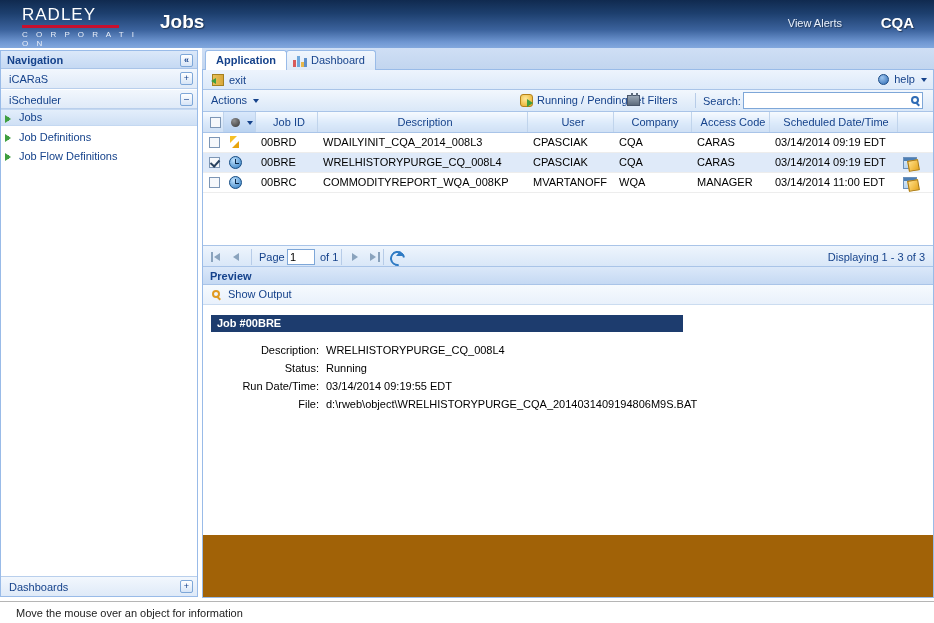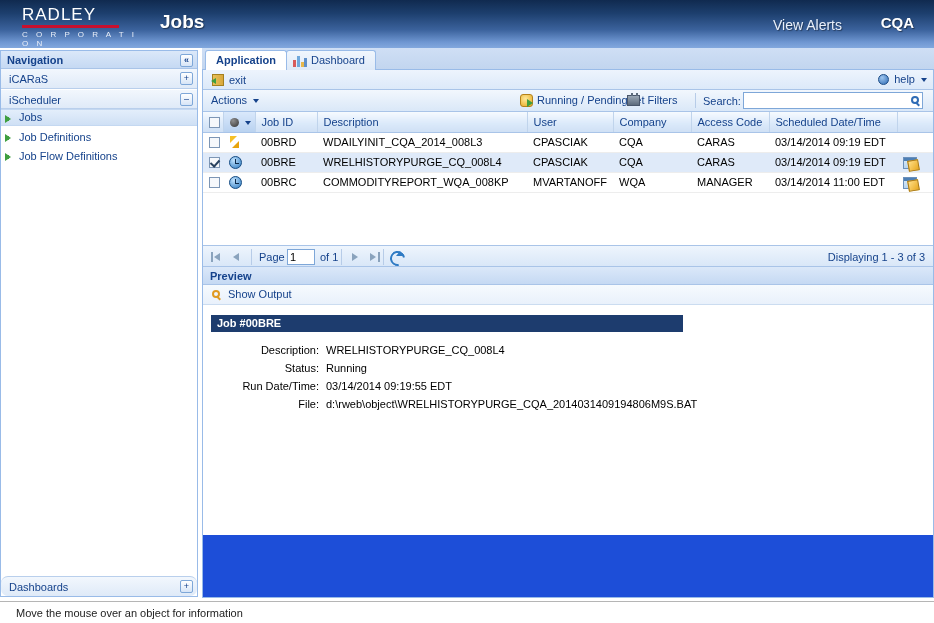--- a/index.html
+++ b/index.html
@@ -30,21 +30,21 @@
   .logo .lsub {
     font-size: 8px; letter-spacing: 3px; color:#e8eef8; margin-top:2px;
   }
   .apptitle {
     position:absolute; left:160px; top:11px;
     font-size:19px; font-weight:bold; color:#ffffff;
     text-shadow: 1px 1px 1px rgba(0,0,0,.45);
   }
   .viewalerts {
     position:absolute; right:92px; top:17px;
-    font-size:14px; color:#e9f0fb; cursor:pointer;
+    font-size:11px; color:#e9f0fb; cursor:pointer;
     text-shadow: 1px 1px 1px rgba(0,0,0,.4);
   }
   .cqauser {
     position:absolute; right:20px; top:14px;
     font-size:15px; font-weight:bold; color:#ffffff;
     text-shadow: 1px 1px 1px rgba(0,0,0,.45);
   }
 
   
   .nav {
@@ -89,21 +89,21 @@
     border-left:6px solid #3f9f3f;
   }
   .arrow-icon:after {
     content:""; position:absolute; left:-6px; top:-2px;
     width:4px; height:4px; background:#3f9f3f;
   }
   .nav-footer {
     position:absolute; left:0; bottom:0; width:100%;
     height:20px; line-height:20px; padding-left:8px;
     background: linear-gradient(to bottom,#f2f7fd 0%, #dfeaf8 100%);
-    border-top:1px solid #b9cfec; color:#15428b; cursor:pointer;border-radius:7px;
+    border-top:1px solid #b9cfec; color:#15428b; cursor:pointer;
   }
 
   
   .main { position:absolute; left:202px; top:48px; width:732px; height:550px; }
 
   .tabstrip {
     position:absolute; left:0; top:0; width:732px; height:22px;
     background: linear-gradient(to bottom,#cfdff5 0%, #c2d5ef 100%);
     border-bottom:1px solid #99bbe8;
   }
@@ -128,21 +128,21 @@
   .bar-icon i {
     position:absolute; bottom:0; width:3px; display:block;
   }
   .bar-icon i:nth-child(1){ left:0;  height:7px;  background:#d85b5b; }
   .bar-icon i:nth-child(2){ left:4px; height:11px; background:#6fa8dc; }
   .bar-icon i:nth-child(3){ left:8px; height:5px;  background:#e8b84b; }
   .bar-icon i:nth-child(4){ left:11px;height:9px;  background:#5f8fc9; }
 
   .panelbox {
     position:absolute; left:0; top:22px; width:732px; height:528px;
-    background:#1d4ed8; border:1px solid #99bbe8; border-top:none;
+    background:#a16207; border:1px solid #99bbe8; border-top:none;
   }
 
   .topbar {
     height:20px; position:relative;
     background: linear-gradient(to bottom,#edf4fd 0%, #dce9f9 100%);
     border-bottom:1px solid #a9c4e8;
   }
   .exitbtn { position:absolute; left:6px; top:2px; height:16px; line-height:16px; padding-left:20px; color:#15428b; cursor:pointer; }
   .door-icon {
     position:absolute; left:3px; top:2px; width:12px; height:12px;
@@ -193,21 +193,21 @@
   }
   .mag-icon {
     position:absolute; right:3px; top:3px; width:8px; height:8px;
     border:2px solid #2f6cb5; border-radius:50%;
   }
   .mag-icon:after{ content:""; position:absolute; right:-3px; bottom:-3px; width:5px;height:2px;background:#2f6cb5;transform:rotate(45deg);}
 
   
   table.grid { width:100%; border-collapse:collapse; table-layout:fixed; }
   table.grid thead th {
-    height:20px; font-size:11px; font-weight:normal; color:#15428b; text-align:left;
+    height:20px; font-size:11px; font-weight:normal; color:#15428b; text-align:center;
     padding:0 0 0 6px;
     background: linear-gradient(to bottom,#f6faff 0%, #dceafa 55%, #cfe0f5 100%);
     border-right:1px solid #c0d4ec; border-bottom:1px solid #a9c4e8;
     white-space:nowrap; overflow:hidden;
   }
   table.grid thead th.sel { background: linear-gradient(to bottom,#d9e8fb 0%, #b9d2f0 100%); }
   table.grid tbody td {
     height:20px; font-size:11px; color:#000000; padding:0 0 0 6px;
     border-bottom:1px solid #ededed; white-space:nowrap; overflow:hidden;
   }

